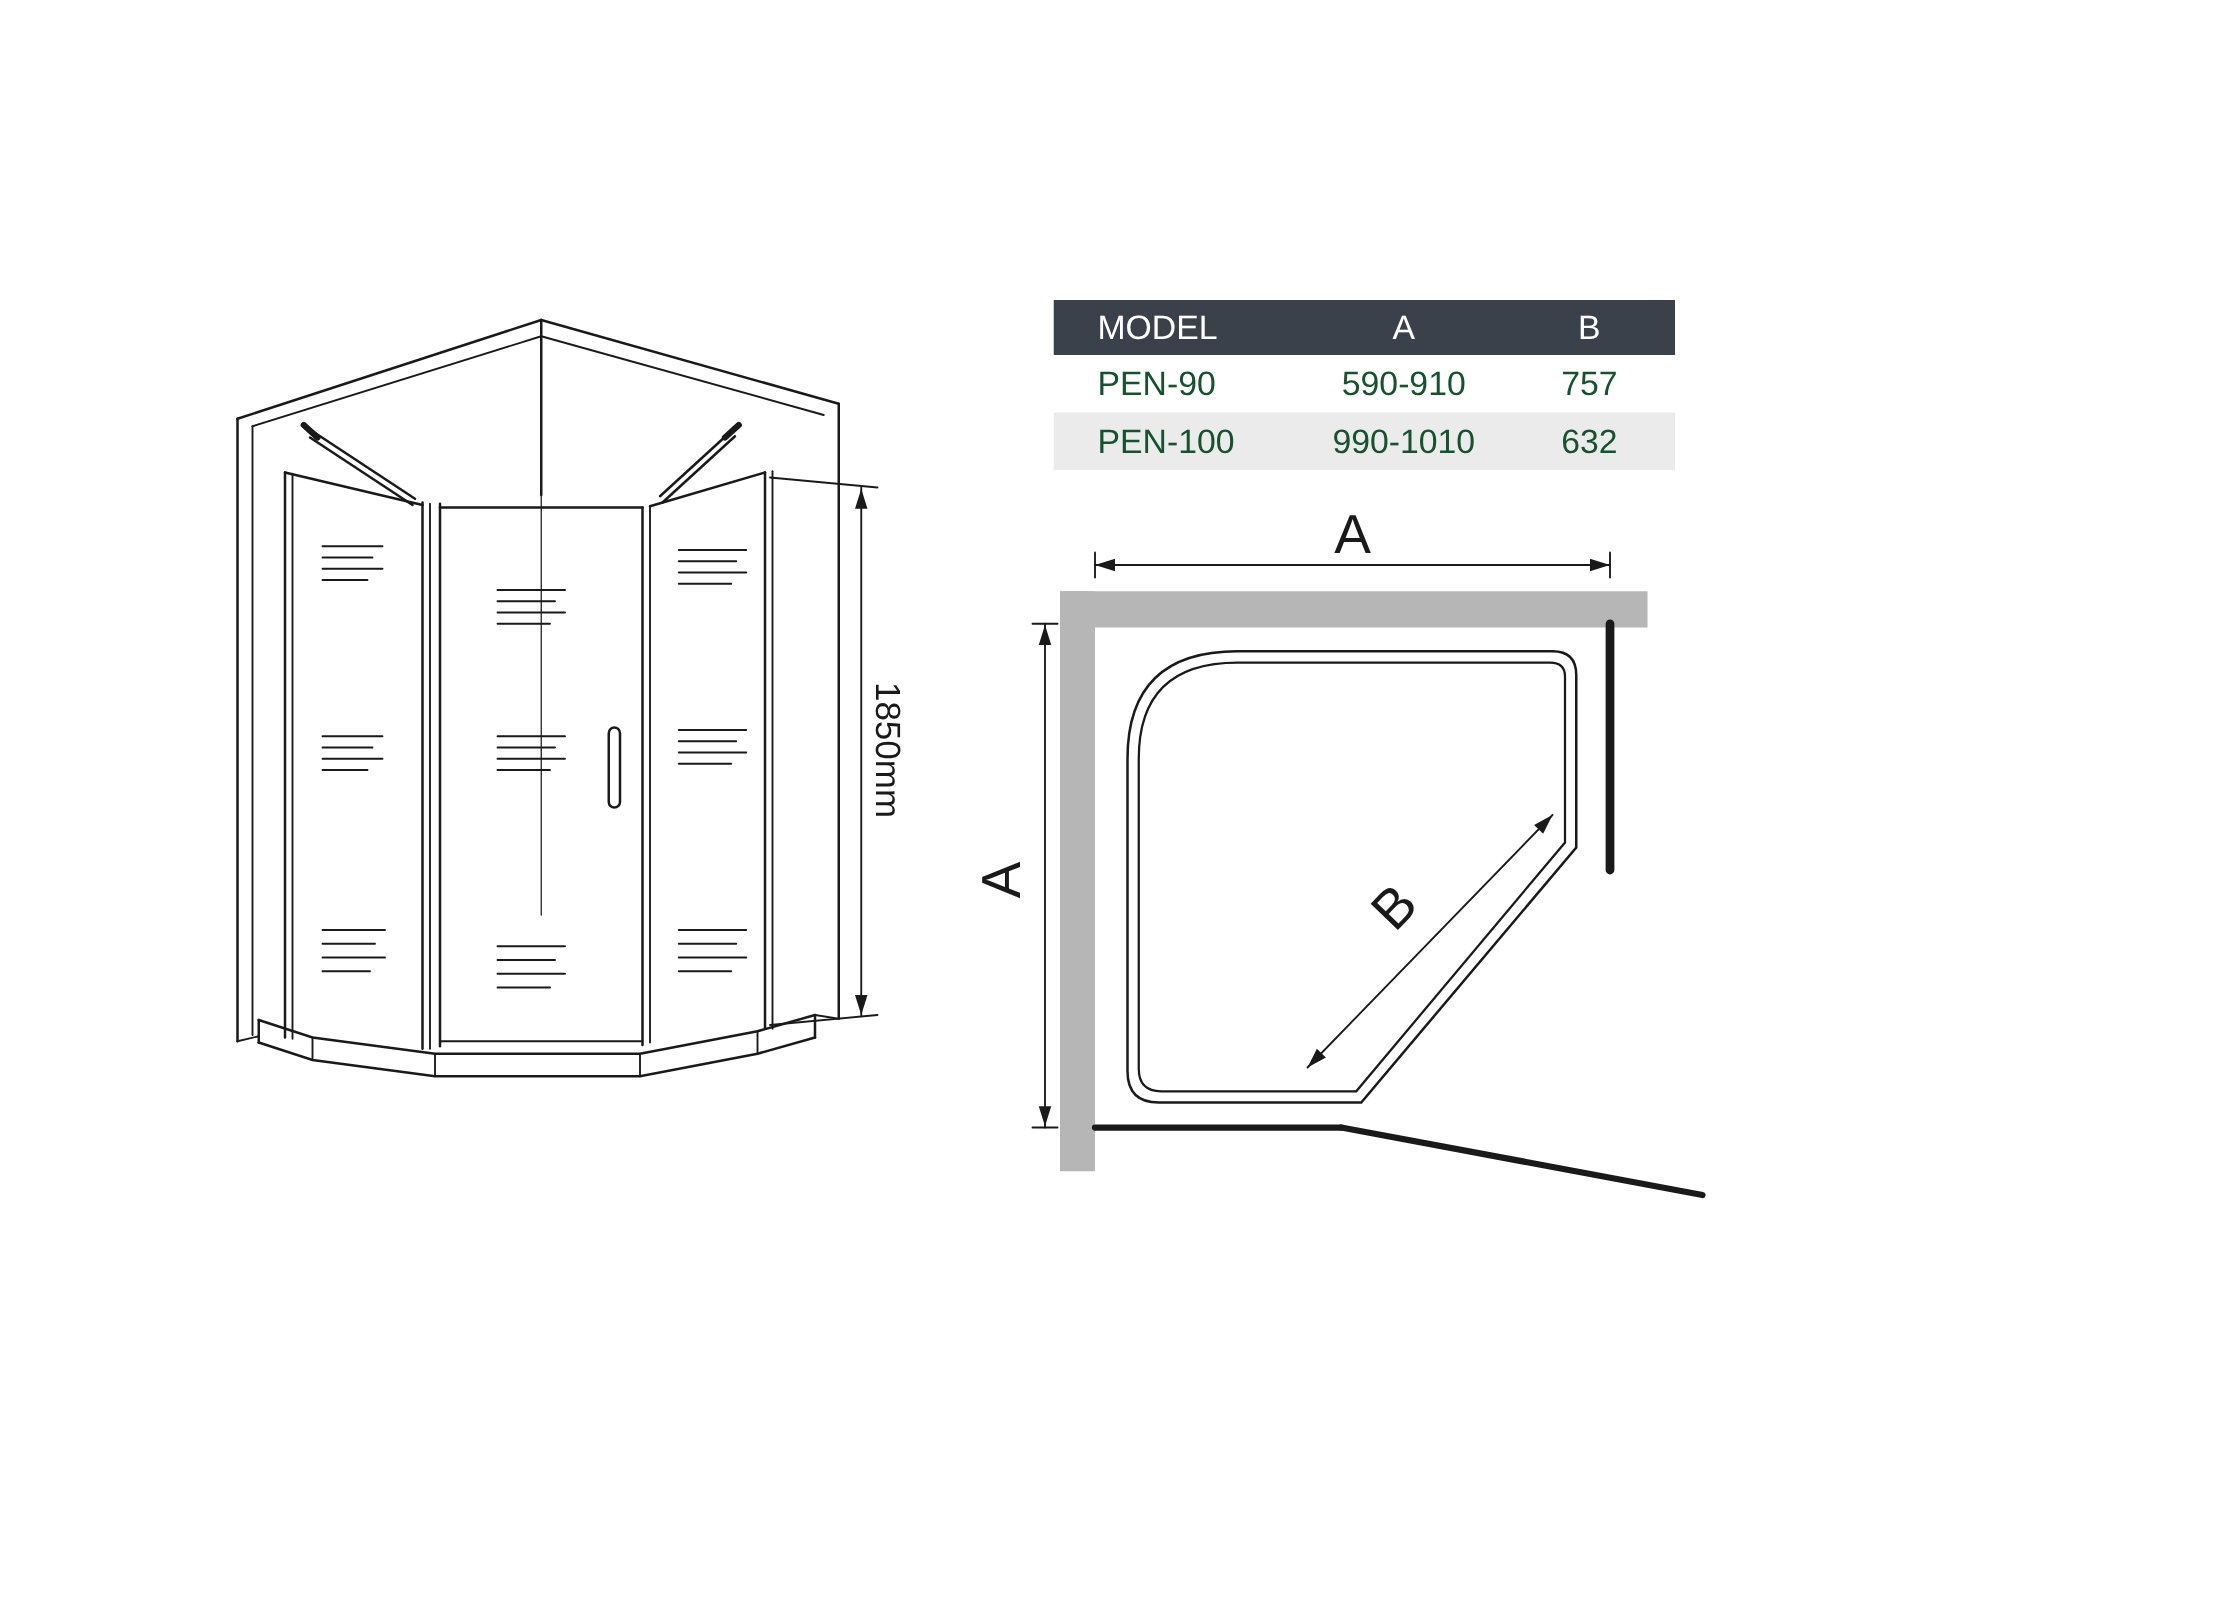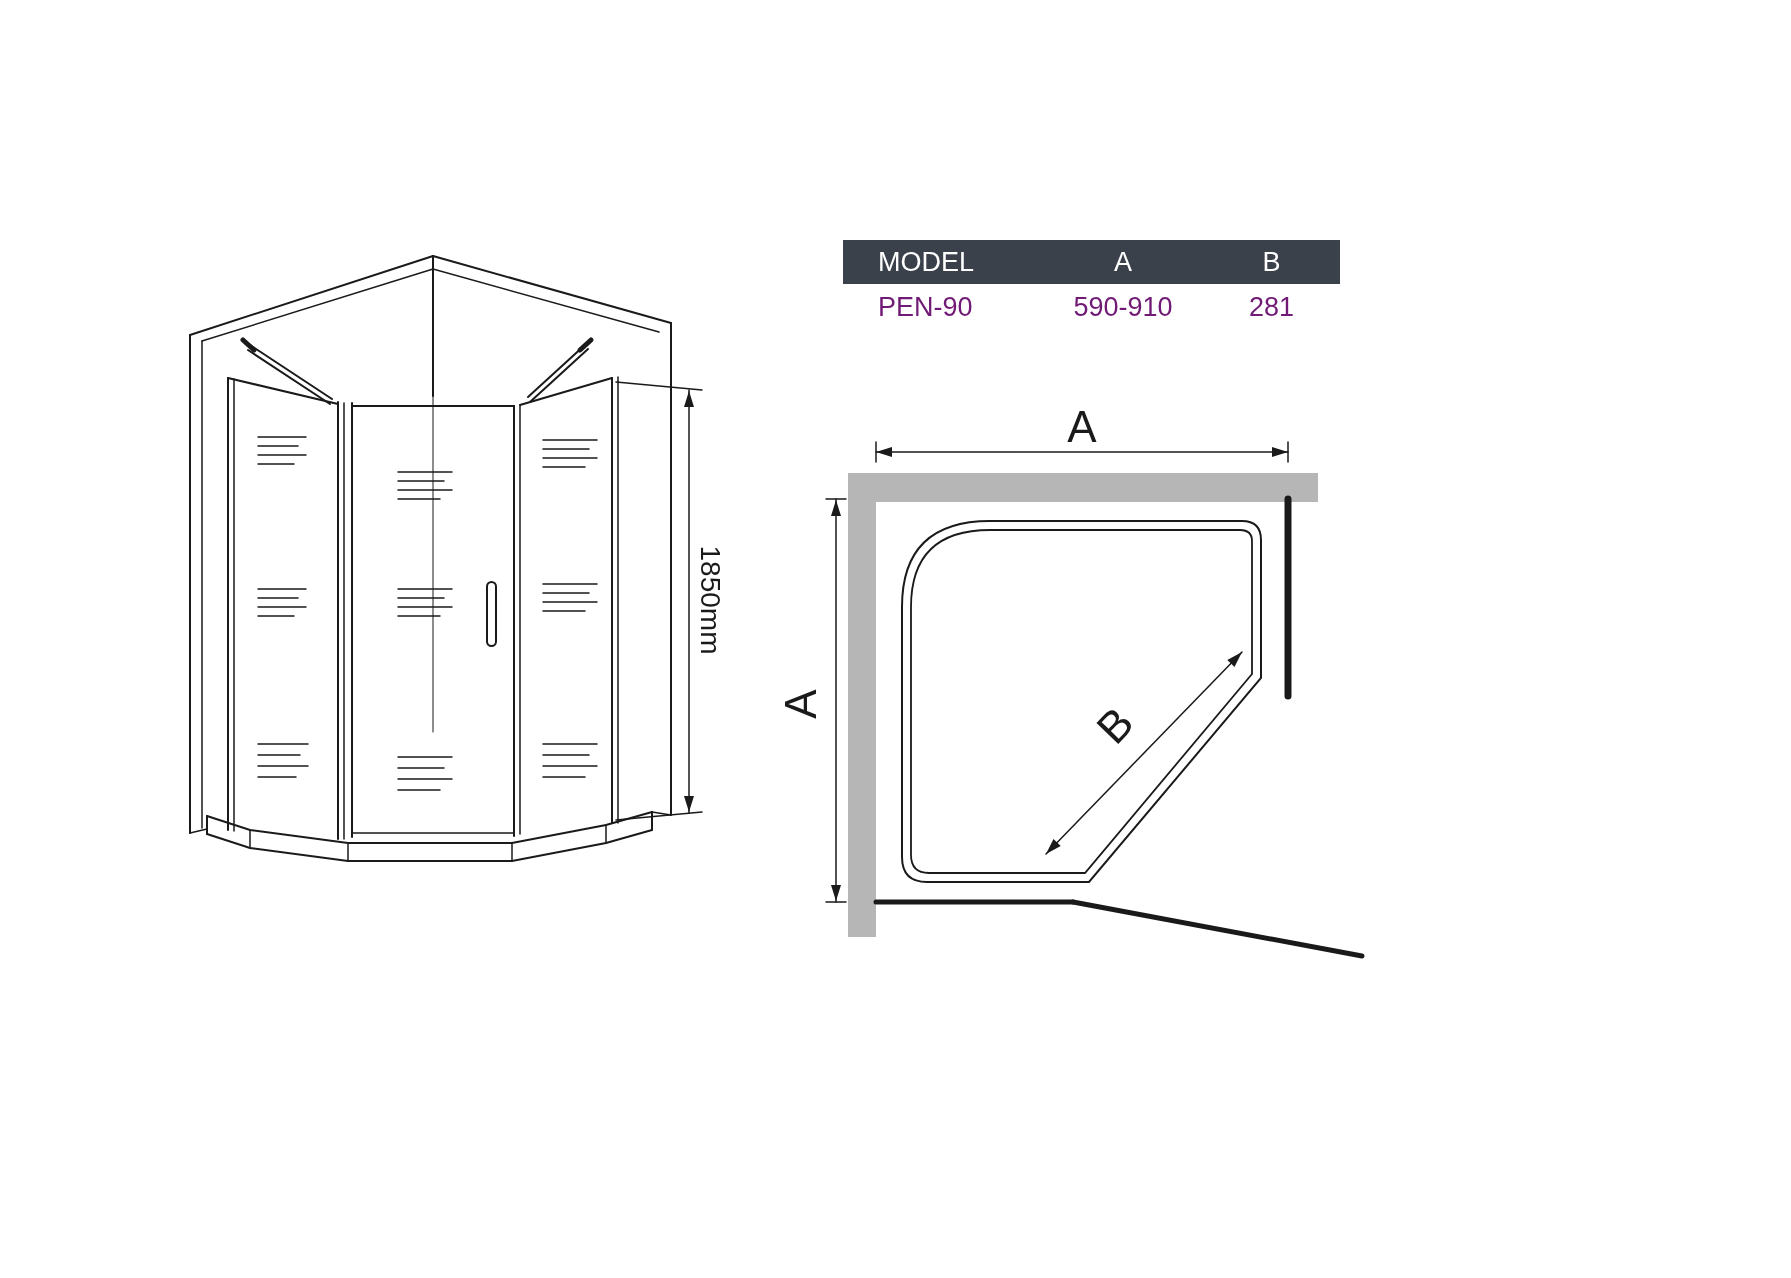--- a/index.html
+++ b/index.html
@@ -16,42 +16,47 @@
     position:absolute;left:843px;top:196px;width:497px;
     font-size:27px;
   }
   .t-header{
     display:grid;grid-template-columns:200px 160px 137px;
     align-items:center;height:44px;
     background:#3b414b;color:#ffffff;
   }
   .t-row{
     display:grid;grid-template-columns:200px 160px 137px;
-    align-items:center;height:46px;color:#701a75;background:#ffffff;
+    align-items:center;height:46px;color:#14532d;background:#ffffff;
   }
   .t-row.alt{background:#ebebeb;}
   .c-model{padding-left:35px;text-align:left;}
   .c-a,.c-b{text-align:center;}
   svg text{font-family:"Liberation Sans", sans-serif;fill:#1a1a1a;}
 </style>
 </head>
 <body>
 
 <div class="page">
 
   <div class="spec-table">
     <div class="t-header">
       <span class="c-model">MODEL</span>
       <span class="c-a">A</span>
       <span class="c-b">B</span>
     </div>
     <div class="t-row">
       <span class="c-model">PEN-90</span>
       <span class="c-a">590-910</span>
-      <span class="c-b">281</span>
+      <span class="c-b">757</span>
+    </div>
+    <div class="t-row alt">
+      <span class="c-model">PEN-100</span>
+      <span class="c-a">990-1010</span>
+      <span class="c-b">632</span>
     </div>
   </div>
 
   <svg class="drawing" width="1791" height="1278" viewBox="0 0 1791 1278" fill="none" stroke="#1a1a1a" stroke-width="2" stroke-linecap="round">
 
     <g>
 
       <g>
         <path d="M190,291 L190,789"></path>
         <path d="M202,297 L202,784" stroke-width="1.5"></path>

